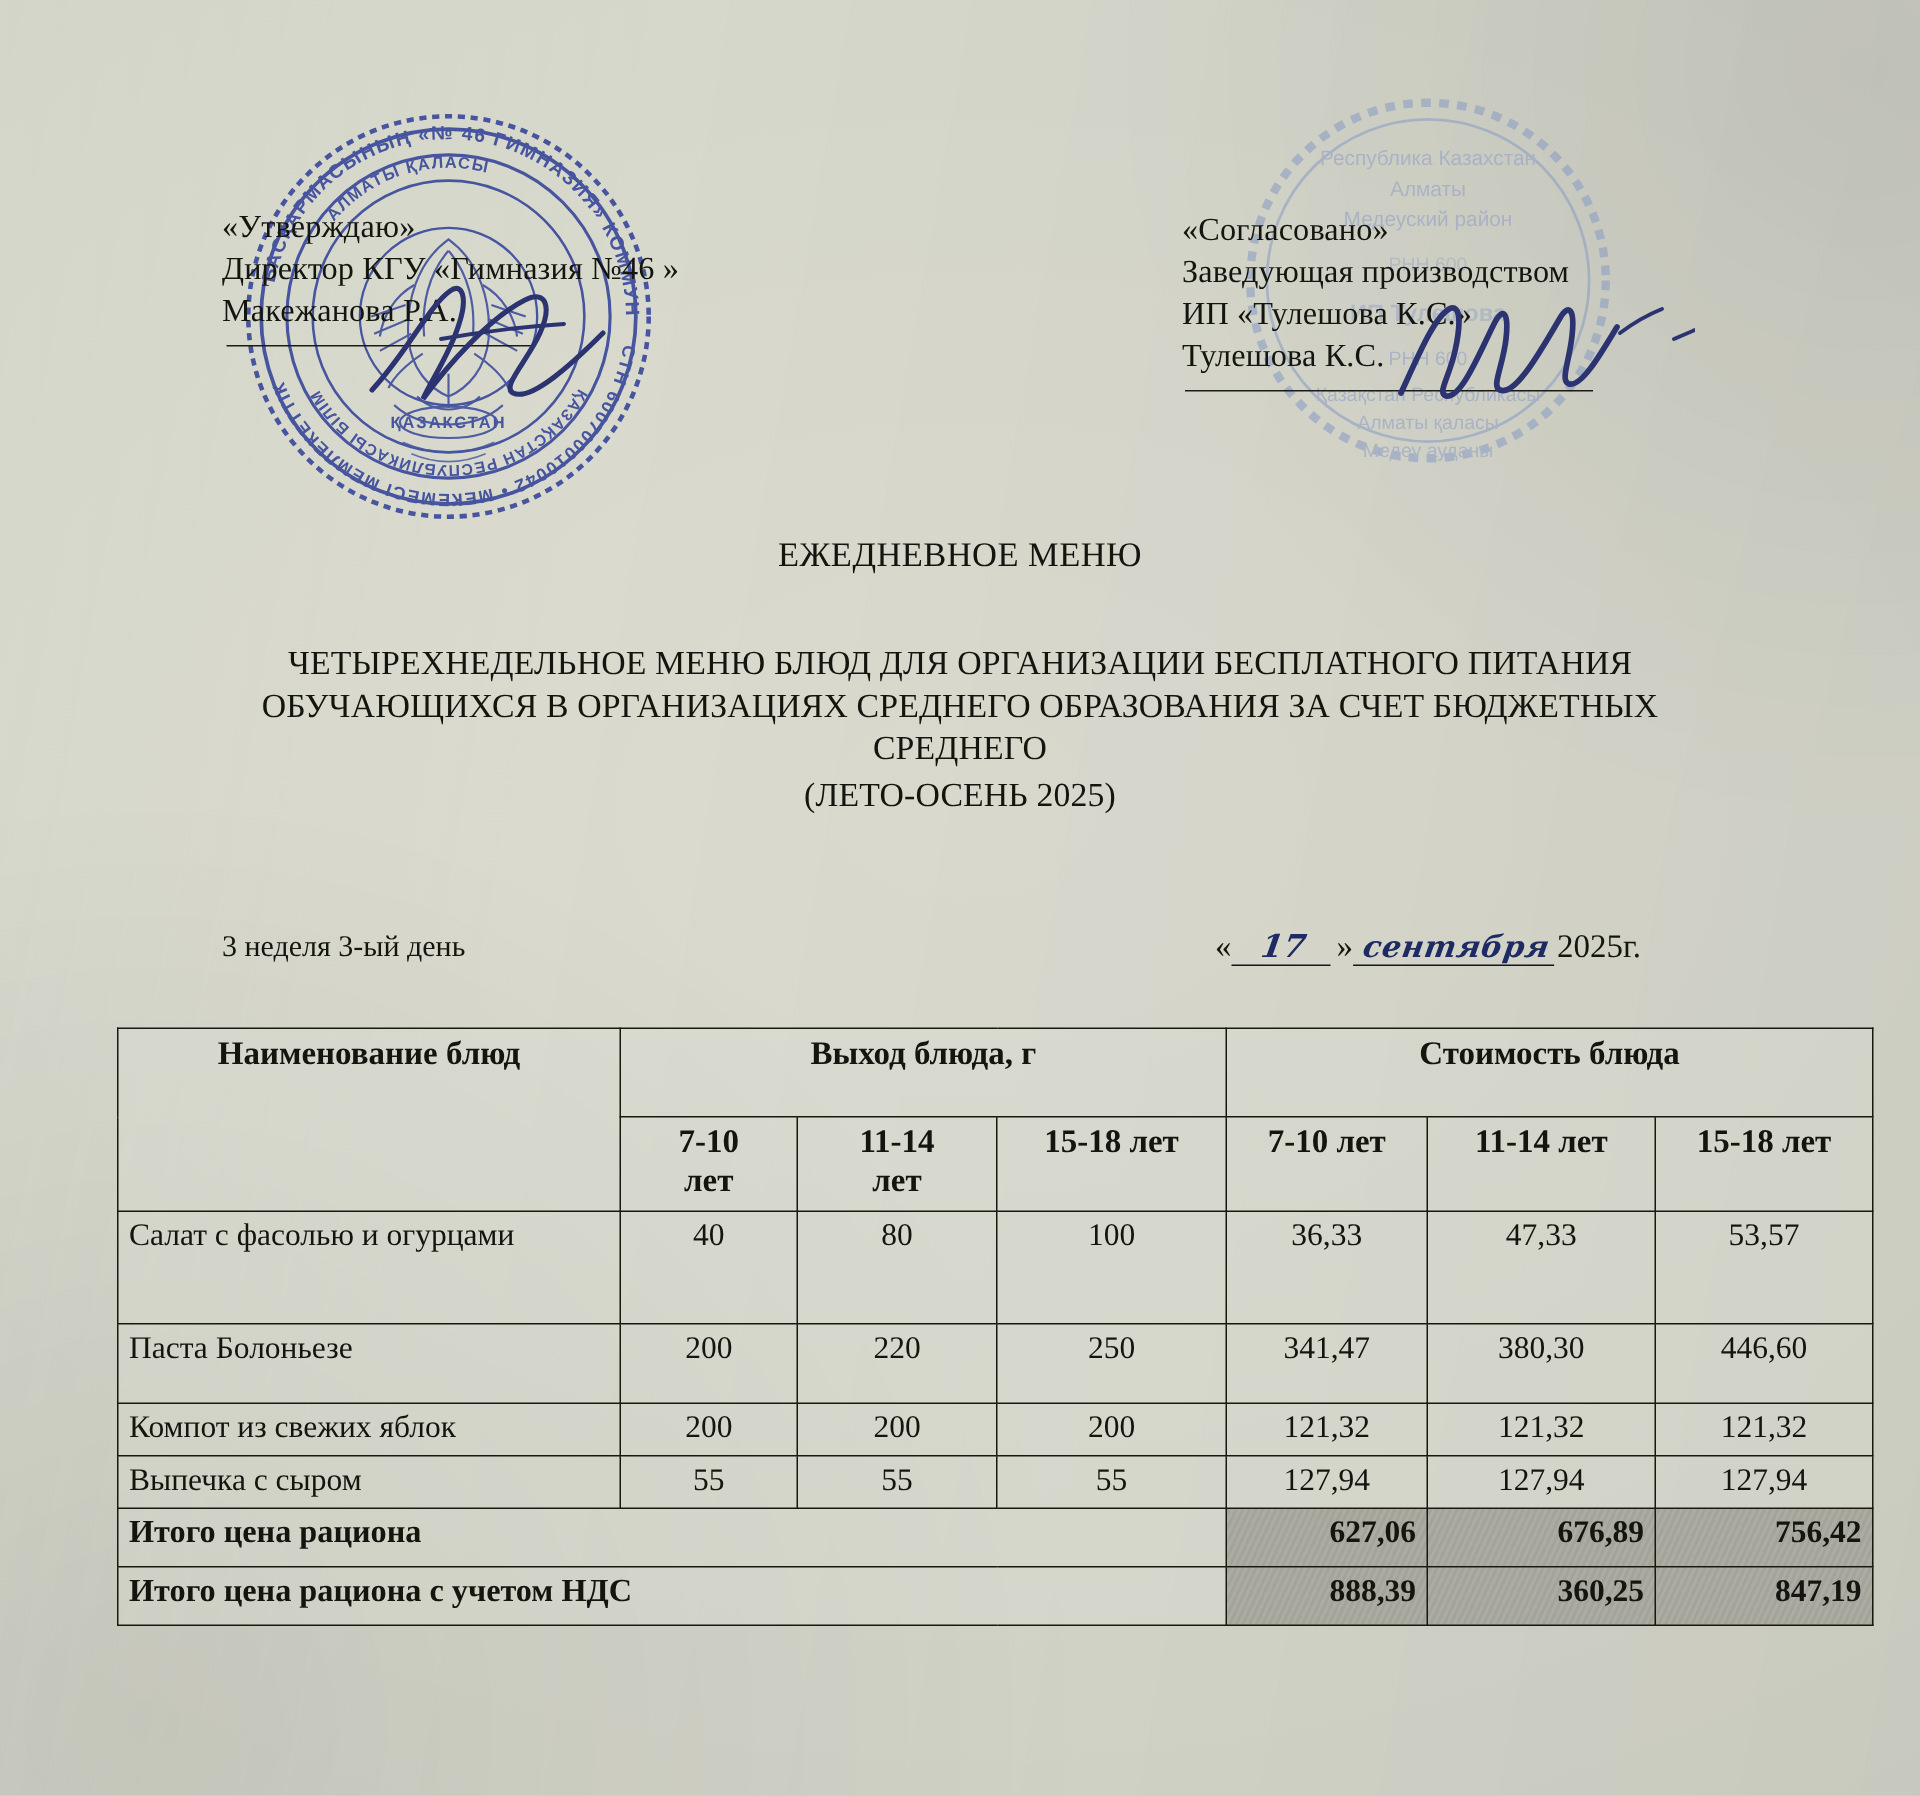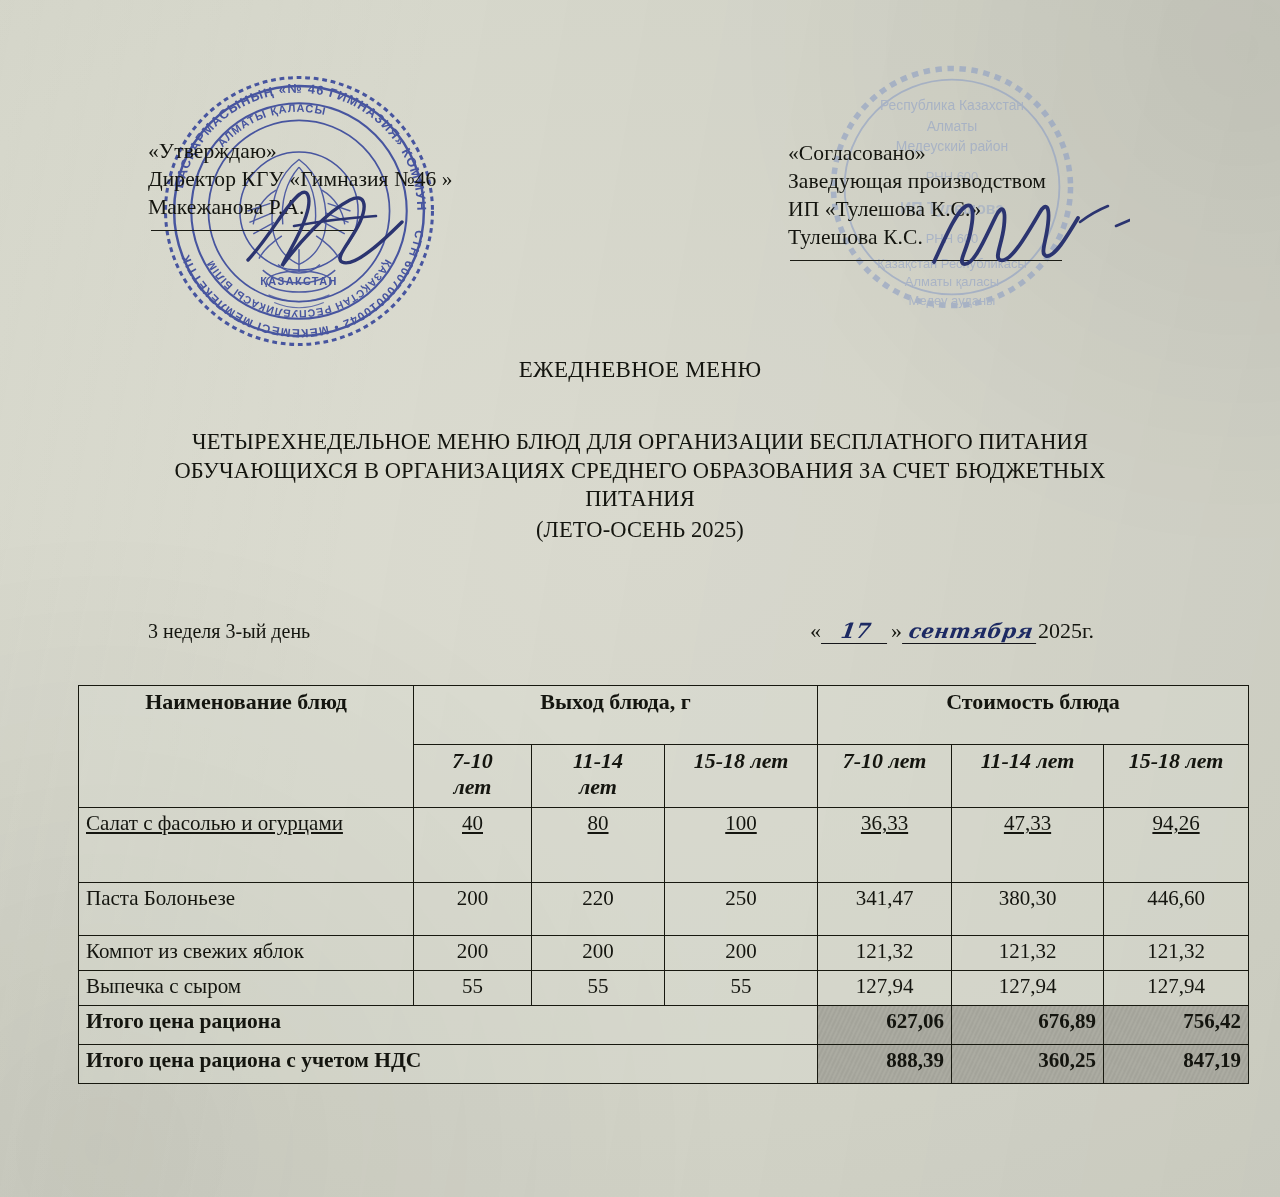--- a/index.html
+++ b/index.html
@@ -176,34 +176,34 @@
   .menu-table th {
     font-weight: bold;
     text-align: center;
     font-size: 22px;
   }
   .th-name { text-align: center; }
   .sub-head { text-align: left; font-size: 20.5px; font-weight: normal; vertical-align: top; }
   .sub-head.center { text-align: center; }
   .num { text-align: center; }
   .dish { text-align: left; padding-left: 10px; }
-  .row-tall td { height: 68px; text-decoration: underline; }
+  .row-tall td { height: 68px; }
   .row-mid td { height: 46px; }
   .row-short td { height: 28px; }
   .total-row td { height: 32px; font-weight: bold; }
   .total-label { text-align: left; padding-left: 10px; font-weight: bold; font-size: 21.5px; margin-left: 20px; }
   .shaded {
     background:
       repeating-linear-gradient(115deg, rgba(0,0,0,0.035) 0 2px, rgba(255,255,255,0.03) 2px 4px),
       #a9a99f;
     text-align: right;
     font-weight: bold;
   }
   .hdr-cell-h { height: 52px; }
-  .sub-cell-h { height: 56px; font-style: italic; }
+  .sub-cell-h { height: 56px; }
 </style>
 </head>
 <body>
 
 <div class="page">
 
   <div class="stamp stamp-school">
     <svg viewBox="0 0 300 300" xmlns="http://www.w3.org/2000/svg">
       <defs>
         <path id="arcTop" d="M 150,150 m -124,0 a 124,124 0 1,1 248,0" fill="none"></path>
@@ -310,21 +310,21 @@
       </g>
       <path d="M186 30 L200 24" stroke="#2b3470" stroke-width="2.6" fill="none" stroke-linecap="round"></path>
     </svg>
   </div>
 
   <div class="doc-title">ЕЖЕДНЕВНОЕ МЕНЮ</div>
 
   <div class="doc-subtitle">
     <span class="l3">ЧЕТЫРЕХНЕДЕЛЬНОЕ МЕНЮ БЛЮД ДЛЯ ОРГАНИЗАЦИИ БЕСПЛАТНОГО ПИТАНИЯ</span>
     <span class="l3">ОБУЧАЮЩИХСЯ В ОРГАНИЗАЦИЯХ СРЕДНЕГО ОБРАЗОВАНИЯ ЗА СЧЕТ БЮДЖЕТНЫХ</span>
-    <span class="l3">ПИТАНИЯ</span>
+    <span class="l3">СРЕДНЕГО</span>
     <span class="doc-season">(ЛЕТО-ОСЕНЬ 2025)</span>
   </div>
 
   <div class="weekline">3 неделя 3-ый день</div>
 
   <div class="dateline">
     <span class="q">«</span>
     <span class="hand hand-day">17</span>
     <span class="q">»</span>
     <span class="hand hand-month">сентября</span>
@@ -363,21 +363,21 @@
       </tr>
     </thead>
     <tbody>
       <tr class="row-tall">
         <td class="dish">Салат с фасолью и огурцами</td>
         <td class="num">40</td>
         <td class="num">80</td>
         <td class="num">100</td>
         <td class="num">36,33</td>
         <td class="num">47,33</td>
-        <td class="num">94,26</td>
+        <td class="num">53,57</td>
       </tr>
       <tr class="row-mid">
         <td class="dish">Паста Болоньезе</td>
         <td class="num">200</td>
         <td class="num">220</td>
         <td class="num">250</td>
         <td class="num">341,47</td>
         <td class="num">380,30</td>
         <td class="num">446,60</td>
       </tr>

